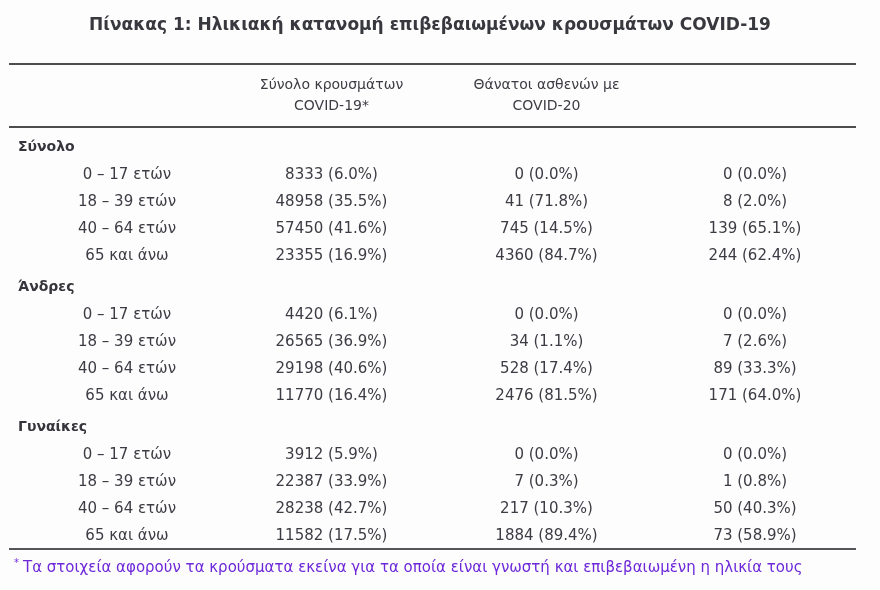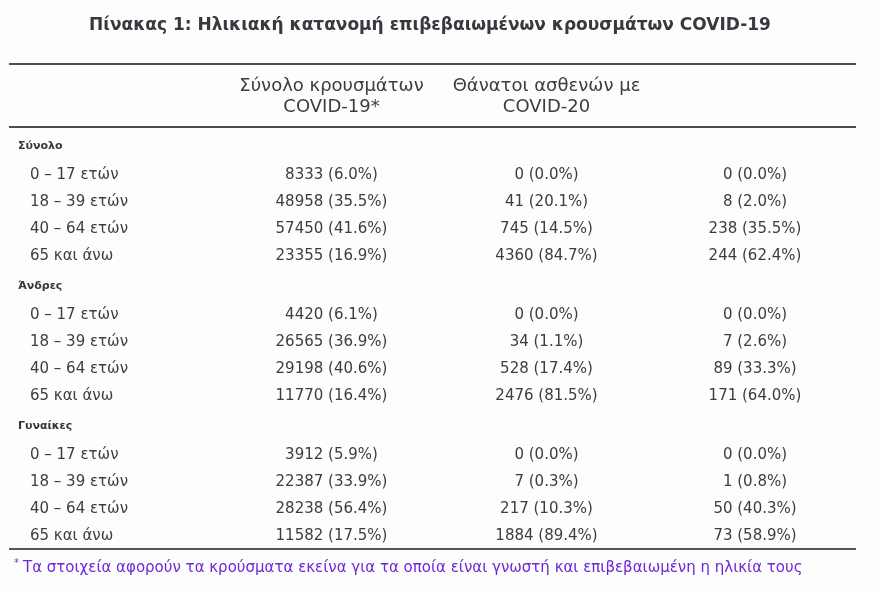--- a/index.html
+++ b/index.html
@@ -32,36 +32,36 @@
 
   .t-row {
     display: grid;
     grid-template-columns: 215px 215px 215px 202px;
     align-items: center;
   }
 
   .t-header { padding: 9px 0 10px 0; }
   .t-header .hcell {
     text-align: center;
-    font-size: 18px;
+    font-size: 14px;
     line-height: 21px;
     color: #3c3c44;
   }
 
   .section-row { height: 29px; padding-top: 3px; }
   .section-label {
     font-weight: bold;
-    font-size: 11px;
+    font-size: 14px;
     padding-left: 9px;
     color: #35353c;
   }
 
   .data-row { height: 27px; }
   .cell { font-size: 15px; }
-  .age-cell { padding-left: 21px; text-align: left; }
+  .age-cell { padding-left: 21px; text-align: center; }
   .num-cell { text-align: center; }
 
   .footnote {
     margin: 7px 0 0 5px;
     font-size: 15px;
     color: #6d28d9;
   }
   .footnote sup { font-size: 10px; margin-right: 4px; }
 </style>
 </head>
@@ -95,28 +95,28 @@
       </div>
       <div class="t-row data-row">
         <div class="cell age-cell">0 – 17 ετών</div>
         <div class="cell num-cell">8333 (6.0%)</div>
         <div class="cell num-cell">0 (0.0%)</div>
         <div class="cell num-cell">0 (0.0%)</div>
       </div>
       <div class="t-row data-row">
         <div class="cell age-cell">18 – 39 ετών</div>
         <div class="cell num-cell">48958 (35.5%)</div>
-        <div class="cell num-cell">41 (20.1%)</div>
+        <div class="cell num-cell">41 (71.8%)</div>
         <div class="cell num-cell">8 (2.0%)</div>
       </div>
       <div class="t-row data-row">
         <div class="cell age-cell">40 – 64 ετών</div>
         <div class="cell num-cell">57450 (41.6%)</div>
         <div class="cell num-cell">745 (14.5%)</div>
-        <div class="cell num-cell">238 (35.5%)</div>
+        <div class="cell num-cell">139 (65.1%)</div>
       </div>
       <div class="t-row data-row">
         <div class="cell age-cell">65 και άνω</div>
         <div class="cell num-cell">23355 (16.9%)</div>
         <div class="cell num-cell">4360 (84.7%)</div>
         <div class="cell num-cell">244 (62.4%)</div>
       </div>
     </div>
 
     <div>
@@ -160,21 +160,21 @@
         <div class="cell num-cell">0 (0.0%)</div>
       </div>
       <div class="t-row data-row">
         <div class="cell age-cell">18 – 39 ετών</div>
         <div class="cell num-cell">22387 (33.9%)</div>
         <div class="cell num-cell">7 (0.3%)</div>
         <div class="cell num-cell">1 (0.8%)</div>
       </div>
       <div class="t-row data-row">
         <div class="cell age-cell">40 – 64 ετών</div>
-        <div class="cell num-cell">28238 (56.4%)</div>
+        <div class="cell num-cell">28238 (42.7%)</div>
         <div class="cell num-cell">217 (10.3%)</div>
         <div class="cell num-cell">50 (40.3%)</div>
       </div>
       <div class="t-row data-row">
         <div class="cell age-cell">65 και άνω</div>
         <div class="cell num-cell">11582 (17.5%)</div>
         <div class="cell num-cell">1884 (89.4%)</div>
         <div class="cell num-cell">73 (58.9%)</div>
       </div>
     </div>

